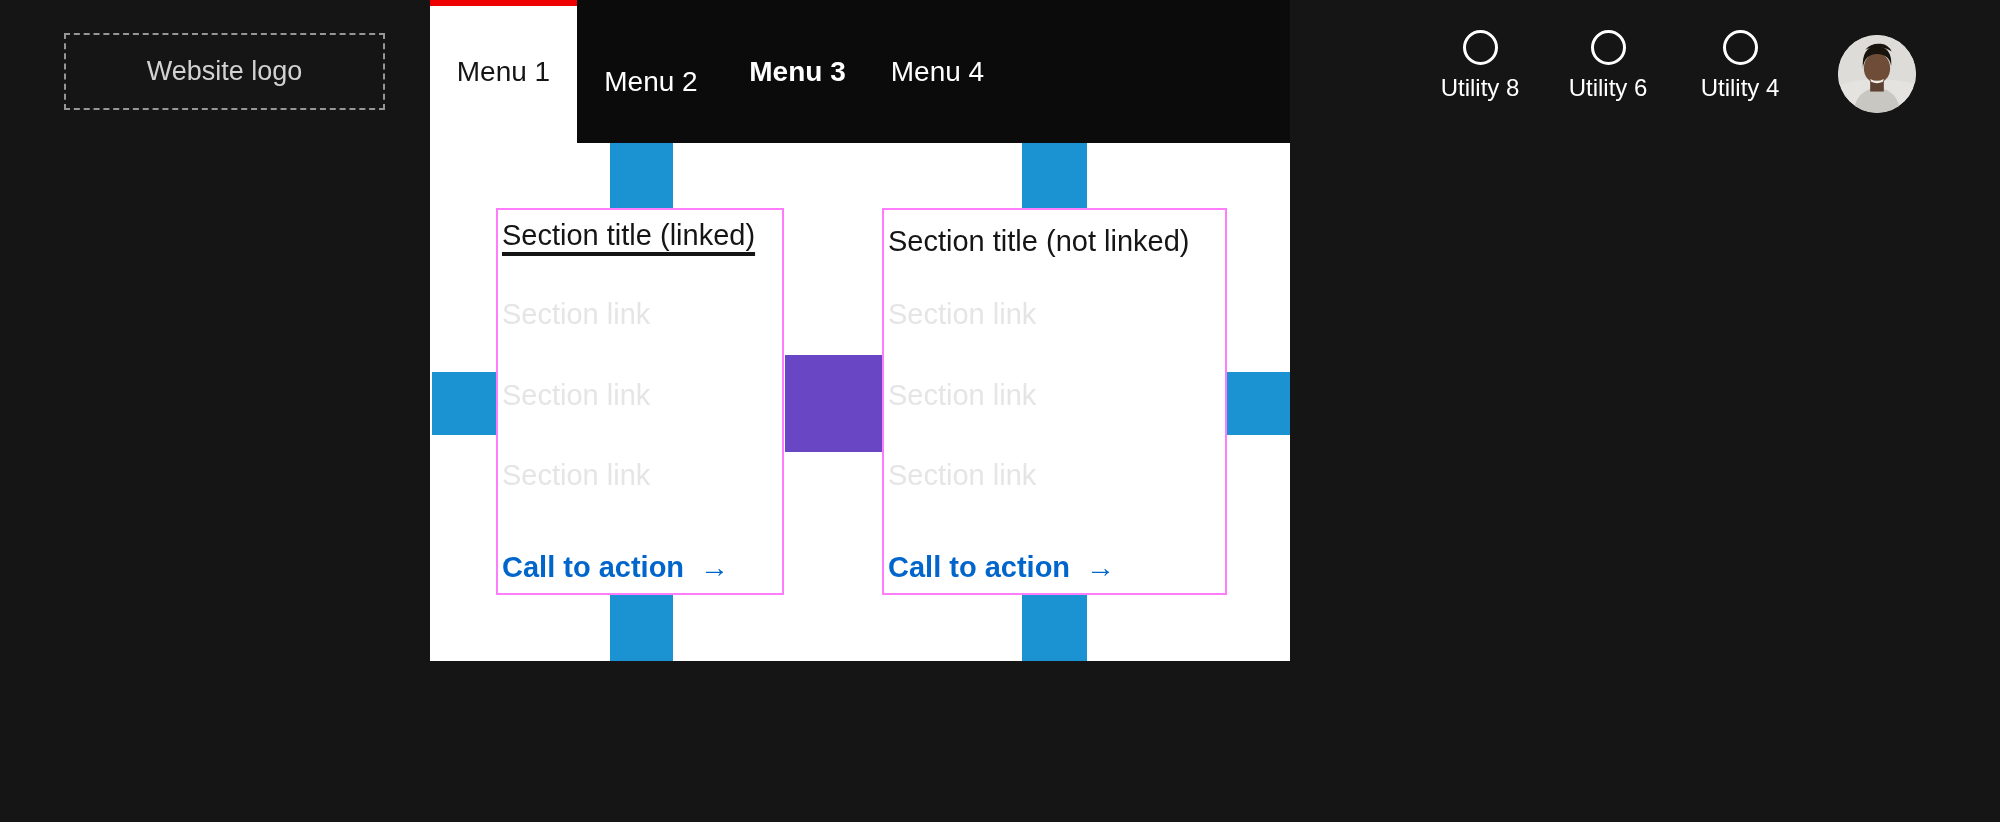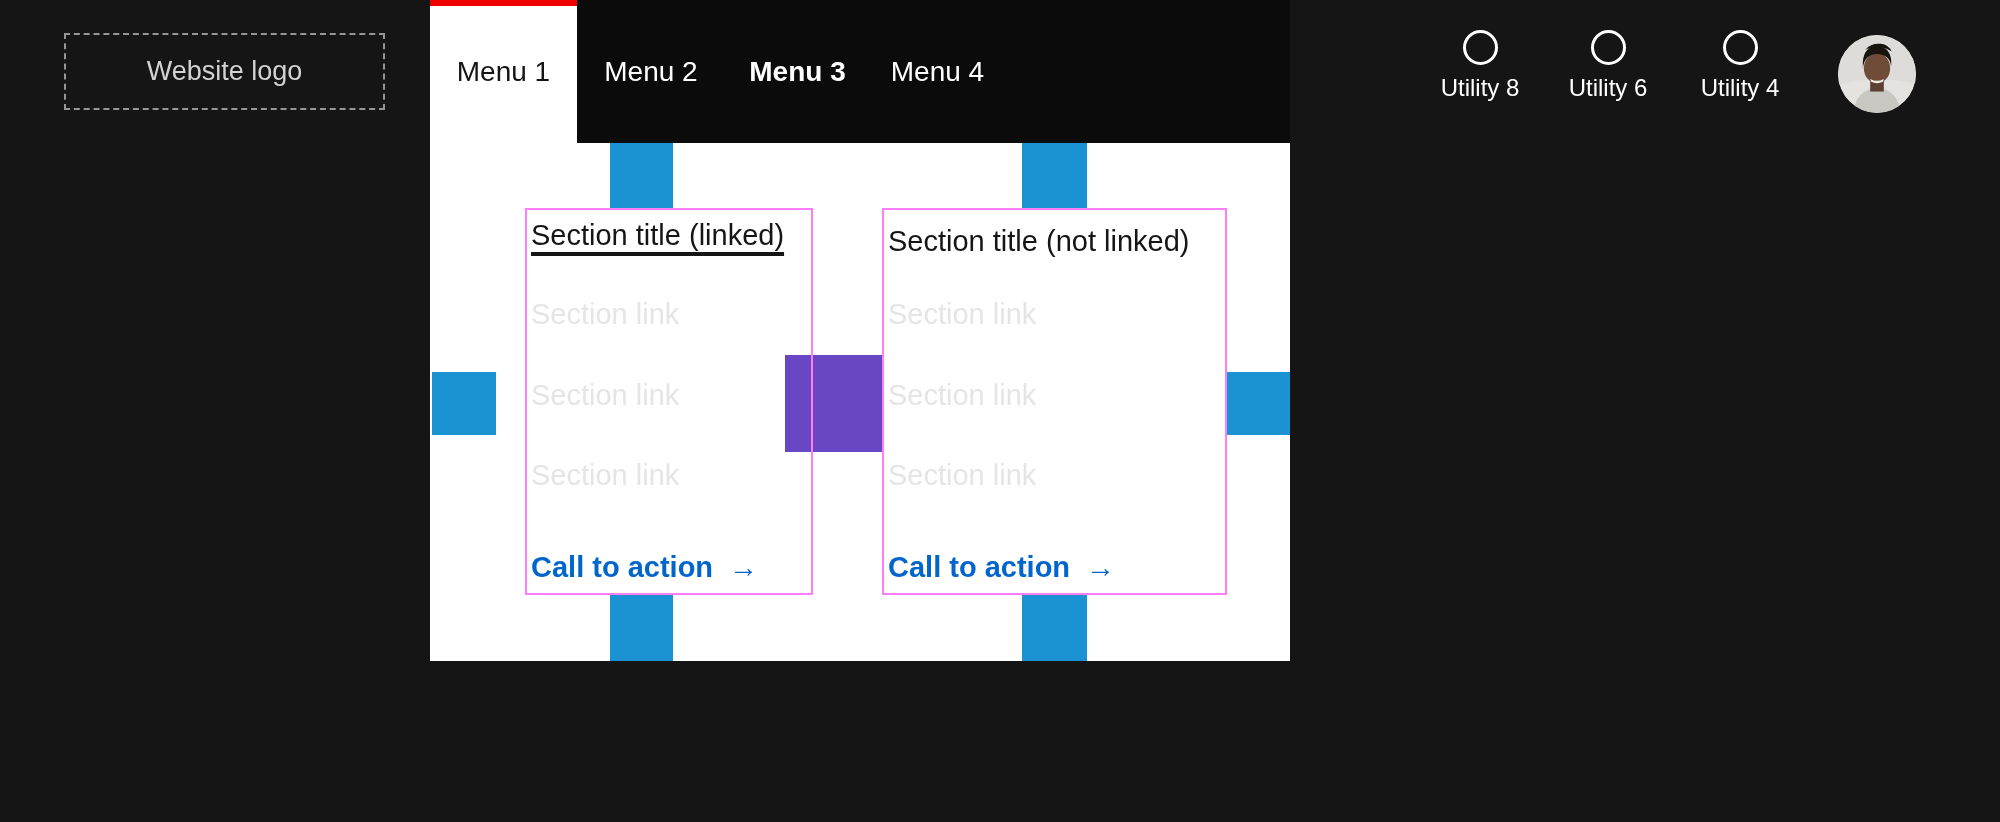--- a/index.html
+++ b/index.html
@@ -100,21 +100,21 @@
 <div class="abs nav-black"></div>
 
 <div class="abs menu-tab active" style="left:430px;width:147px;">
   <span>Menu 1</span>
   <span class="caret">
     <svg width="22" height="12" viewBox="0 0 22 12">
         <path d="M1 1 L21 1 L11 11 Z" fill="#6a6e73"></path>
       </svg>
   </span>
 </div>
-<div class="abs menu-tab" style="left:577px;width:148px;">
+<div class="abs menu-tab" style="left:577px;width:148px;margin-top:10px;">
   <span>Menu 2</span>
 </div>
 <div class="abs menu-tab" style="left:725px;width:145px;font-weight:bold;">
   <span>Menu 3</span>
 </div>
 <div class="abs menu-tab" style="left:870px;width:135px;">
   <span>Menu 4</span>
 </div>
 
 <div class="abs utility" style="left:1415px;">
@@ -146,21 +146,21 @@
 <div class="abs panel"></div>
 
 <div class="spacer blue" style="left:610px;top:143px;width:63px;height:65px;"></div>
 <div class="spacer blue" style="left:1022px;top:143px;width:65px;height:65px;"></div>
 <div class="spacer blue" style="left:610px;top:595px;width:63px;height:66px;"></div>
 <div class="spacer blue" style="left:1022px;top:595px;width:65px;height:66px;"></div>
 <div class="spacer blue" style="left:432px;top:372px;width:64px;height:63px;"></div>
 <div class="spacer blue" style="left:1227px;top:372px;width:63px;height:63px;"></div>
 <div class="spacer purple" style="left:785px;top:355px;width:97px;height:97px;"></div>
 
-<div class="section" style="left:496px;top:208px;width:288px;height:387px;margin-left:29px;">
+<div class="section" style="left:496px;top:208px;width:288px;height:387px;">
   <div class="row" style="top:2px;height:46px;">
     <span class="sec-title linked">Section title (linked)</span>
   </div>
   <div class="row" style="top:84px;height:40px;">
     <span class="sec-link">Section link</span>
   </div>
   <div class="row" style="top:165px;height:40px;">
     <span class="sec-link">Section link</span>
   </div>
   <div class="row" style="top:245px;height:40px;">

